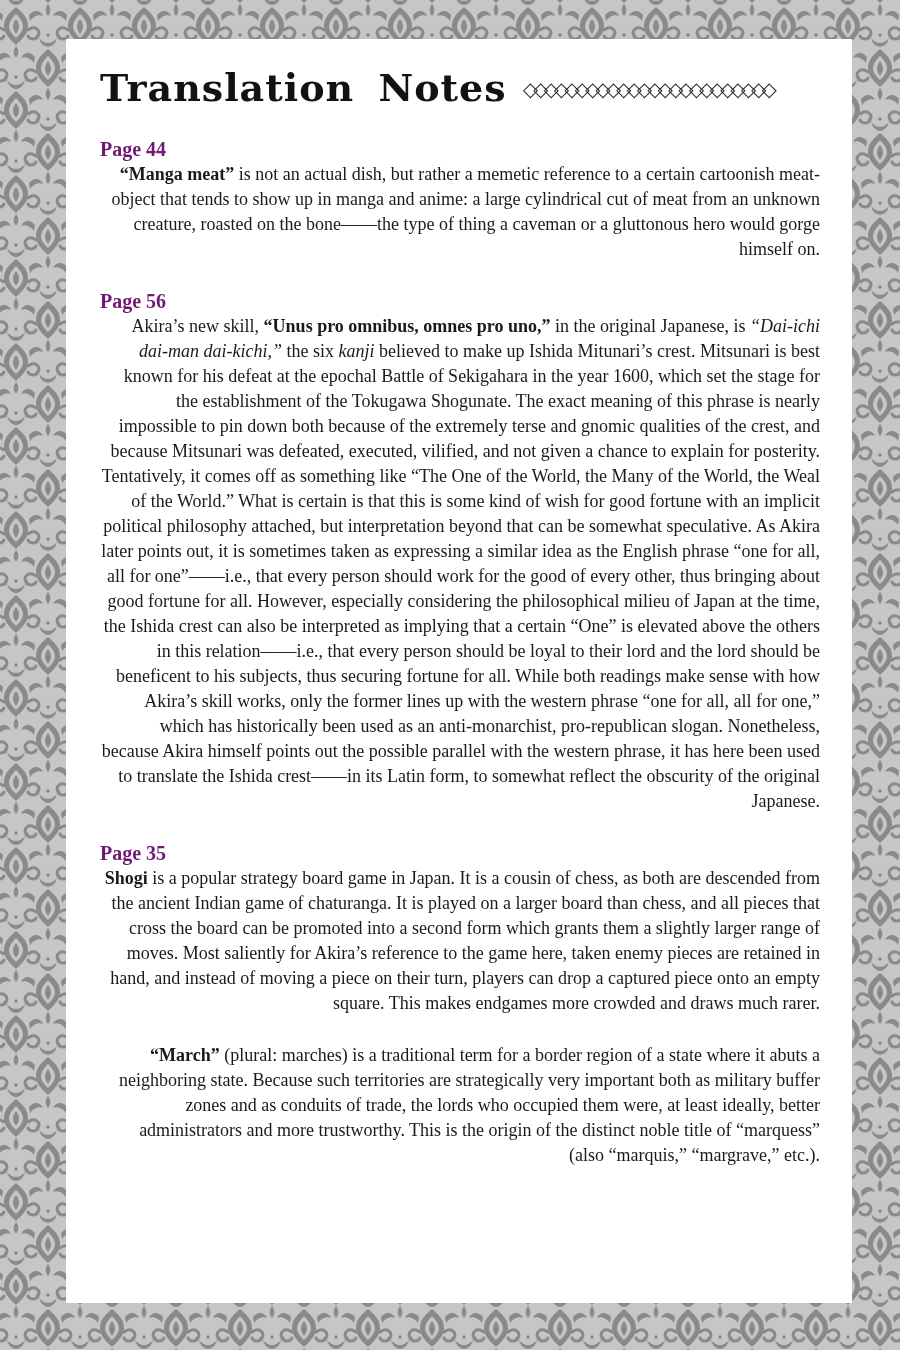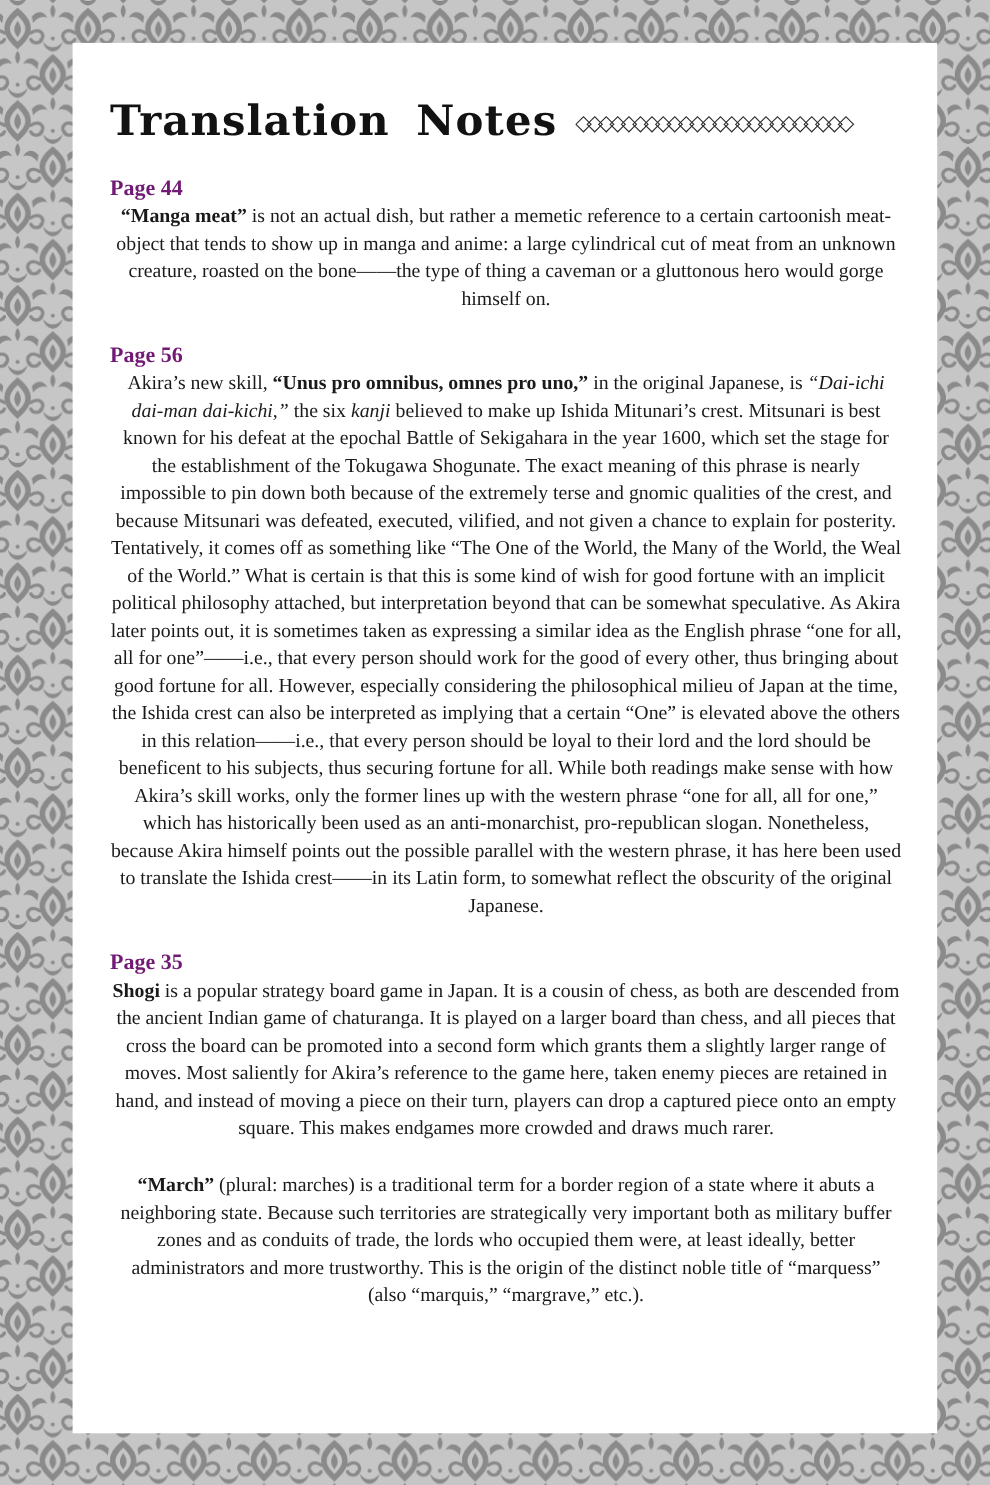--- a/index.html
+++ b/index.html
@@ -25,21 +25,21 @@
   }
   .pat-bg-rect { fill: var(--pat-bg); }
   .pat-fg { fill: var(--pat-fg); }
   .pat-bg-fill { fill: var(--pat-bg); }
   .pat-stroke { stroke: var(--pat-fg); stroke-width: 3; fill: none; stroke-linecap: round; }
   .content-panel {
     position: absolute;
     left: 66px; top: 39px;
     width: 786px; height: 1264px;
     background: var(--panel-bg);
-    padding: 44px 32px 20px 34px;
+    padding: 22px 32px 20px 34px;
   }
   .title-row {
     display: flex;
     align-items: center;
     white-space: nowrap;
     margin-top: 4px;
     margin-bottom: 10px;
   }
   .page-title {
     font-family: "DejaVu Serif", serif;
@@ -64,21 +64,21 @@
   .section-heading {
     font-size: 20px;
     font-weight: bold;
     line-height: 25px;
     color: #701a75;
   }
   .section-paragraph {
     font-size: 18px;
     line-height: 25px;
     color: var(--ink);
-    text-align: center;
+    text-align: right;
   }
   .section-paragraph .b { font-weight: bold; }
   .section-paragraph .i { font-style: italic; }
 </style>
 </head>
 <body>
 
 <svg class="bg-svg" width="900" height="1350" xmlns="http://www.w3.org/2000/svg" aria-hidden="true">
   <defs>
     <g id="dmotif">

